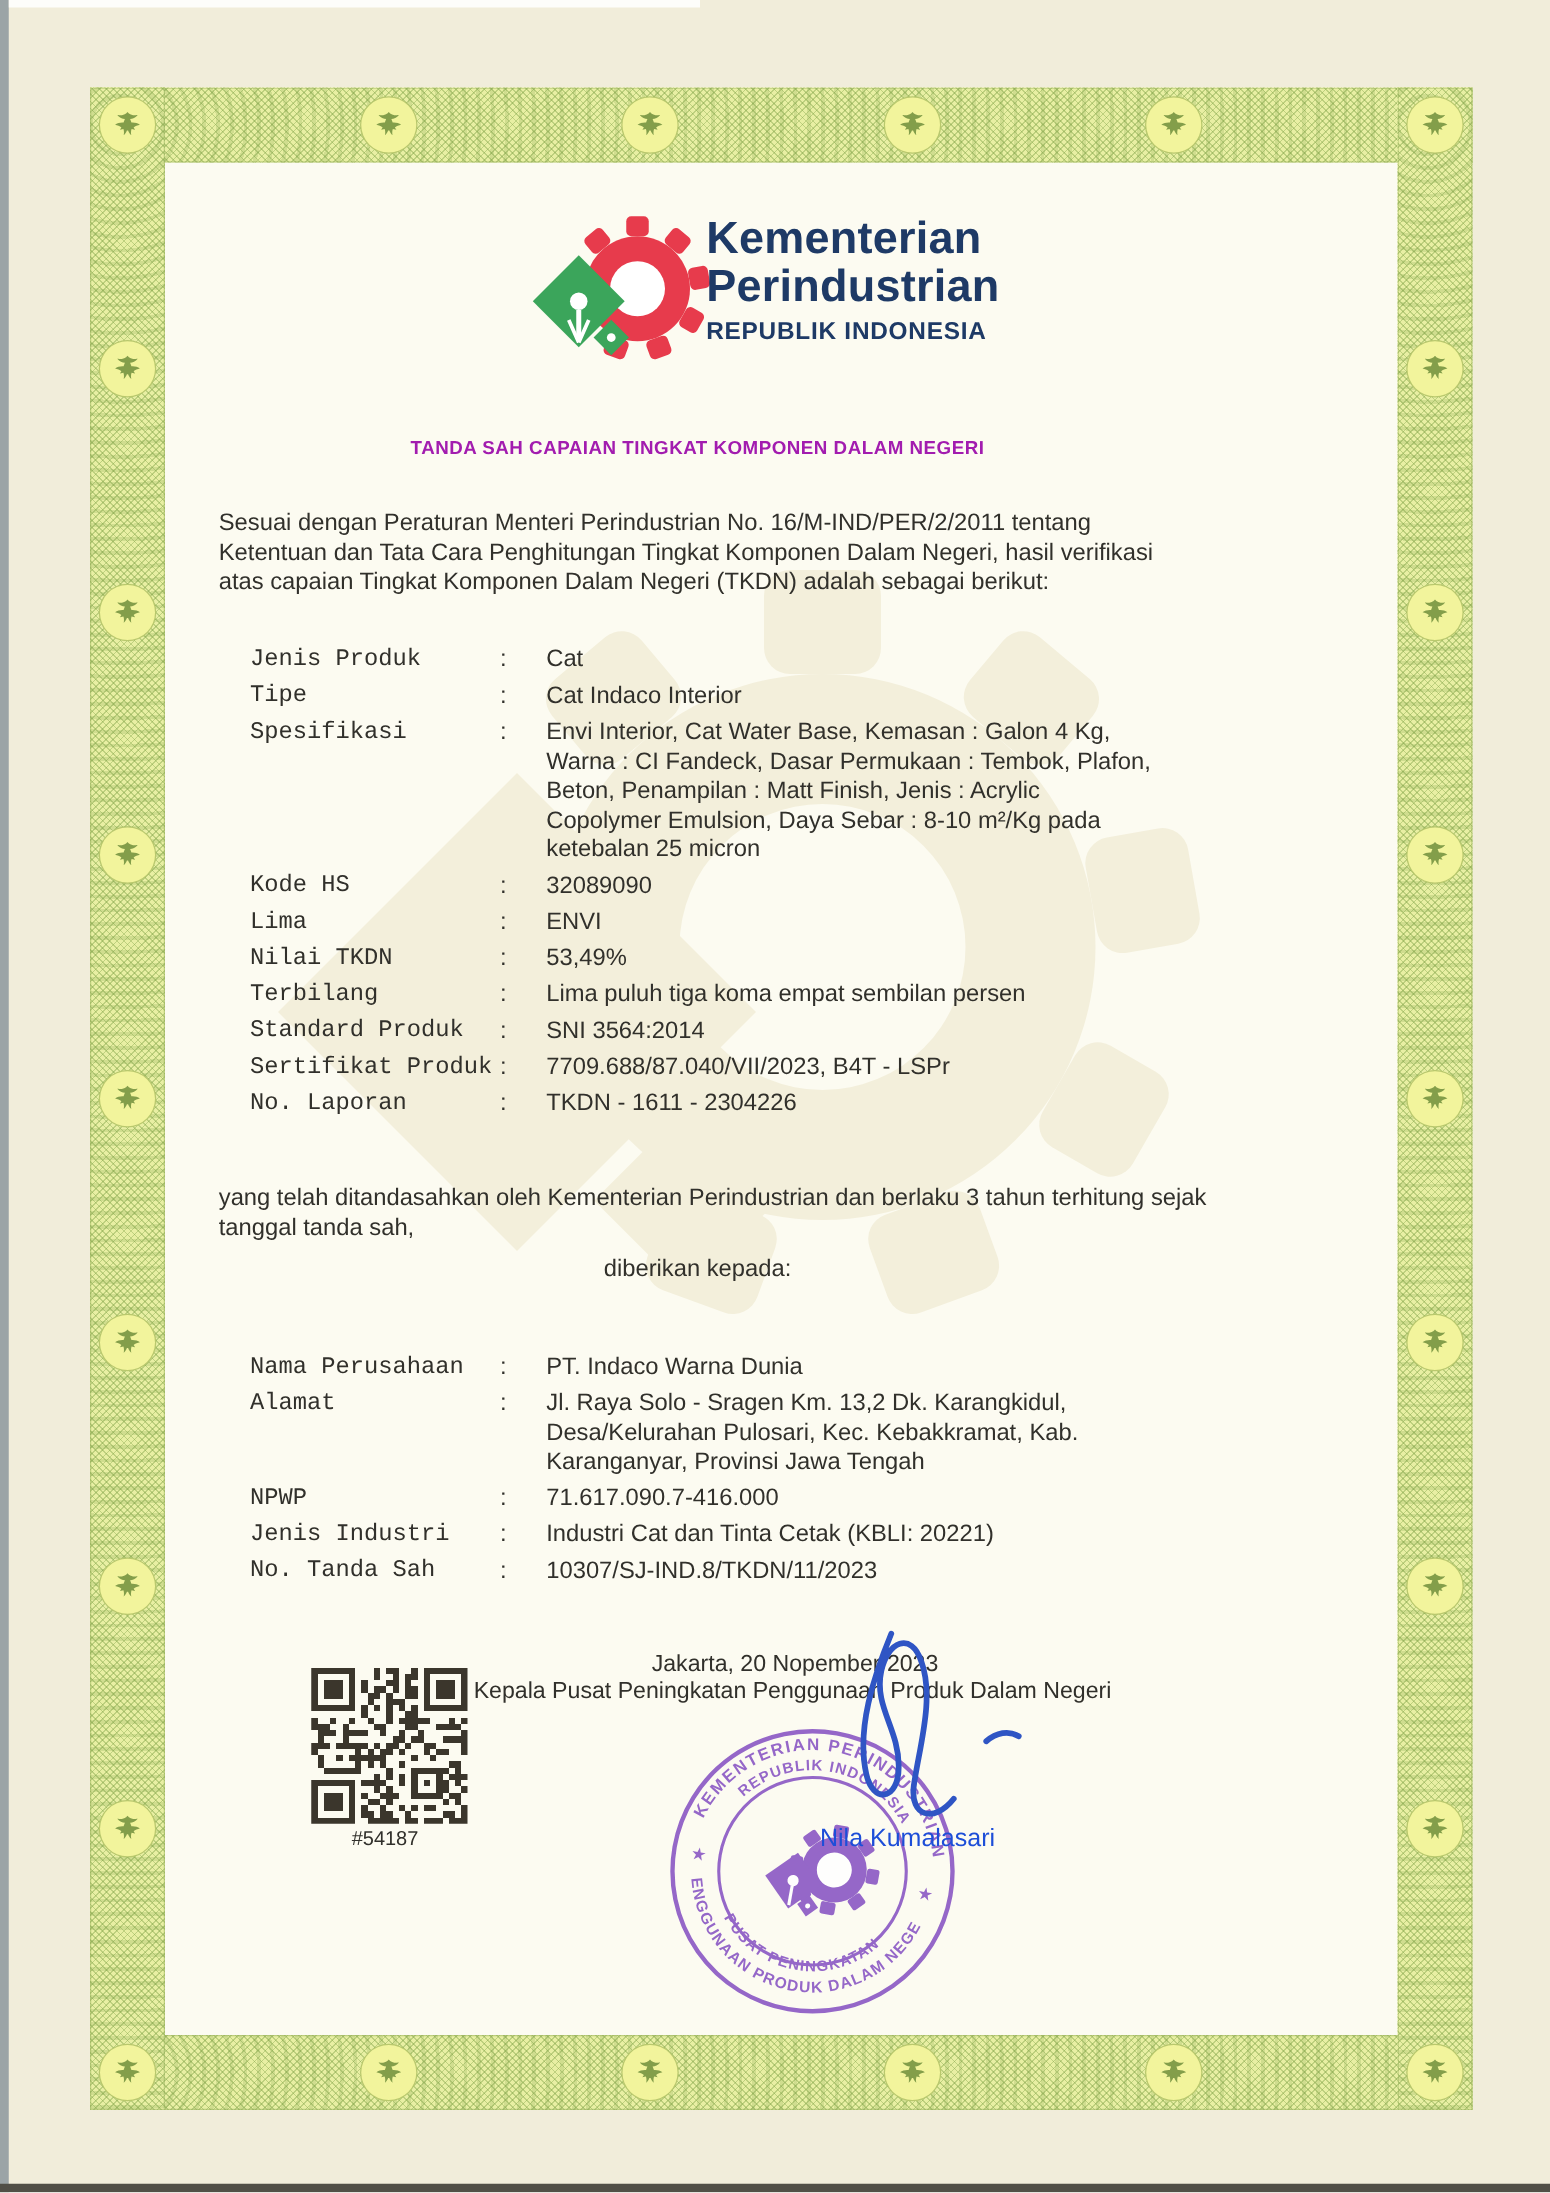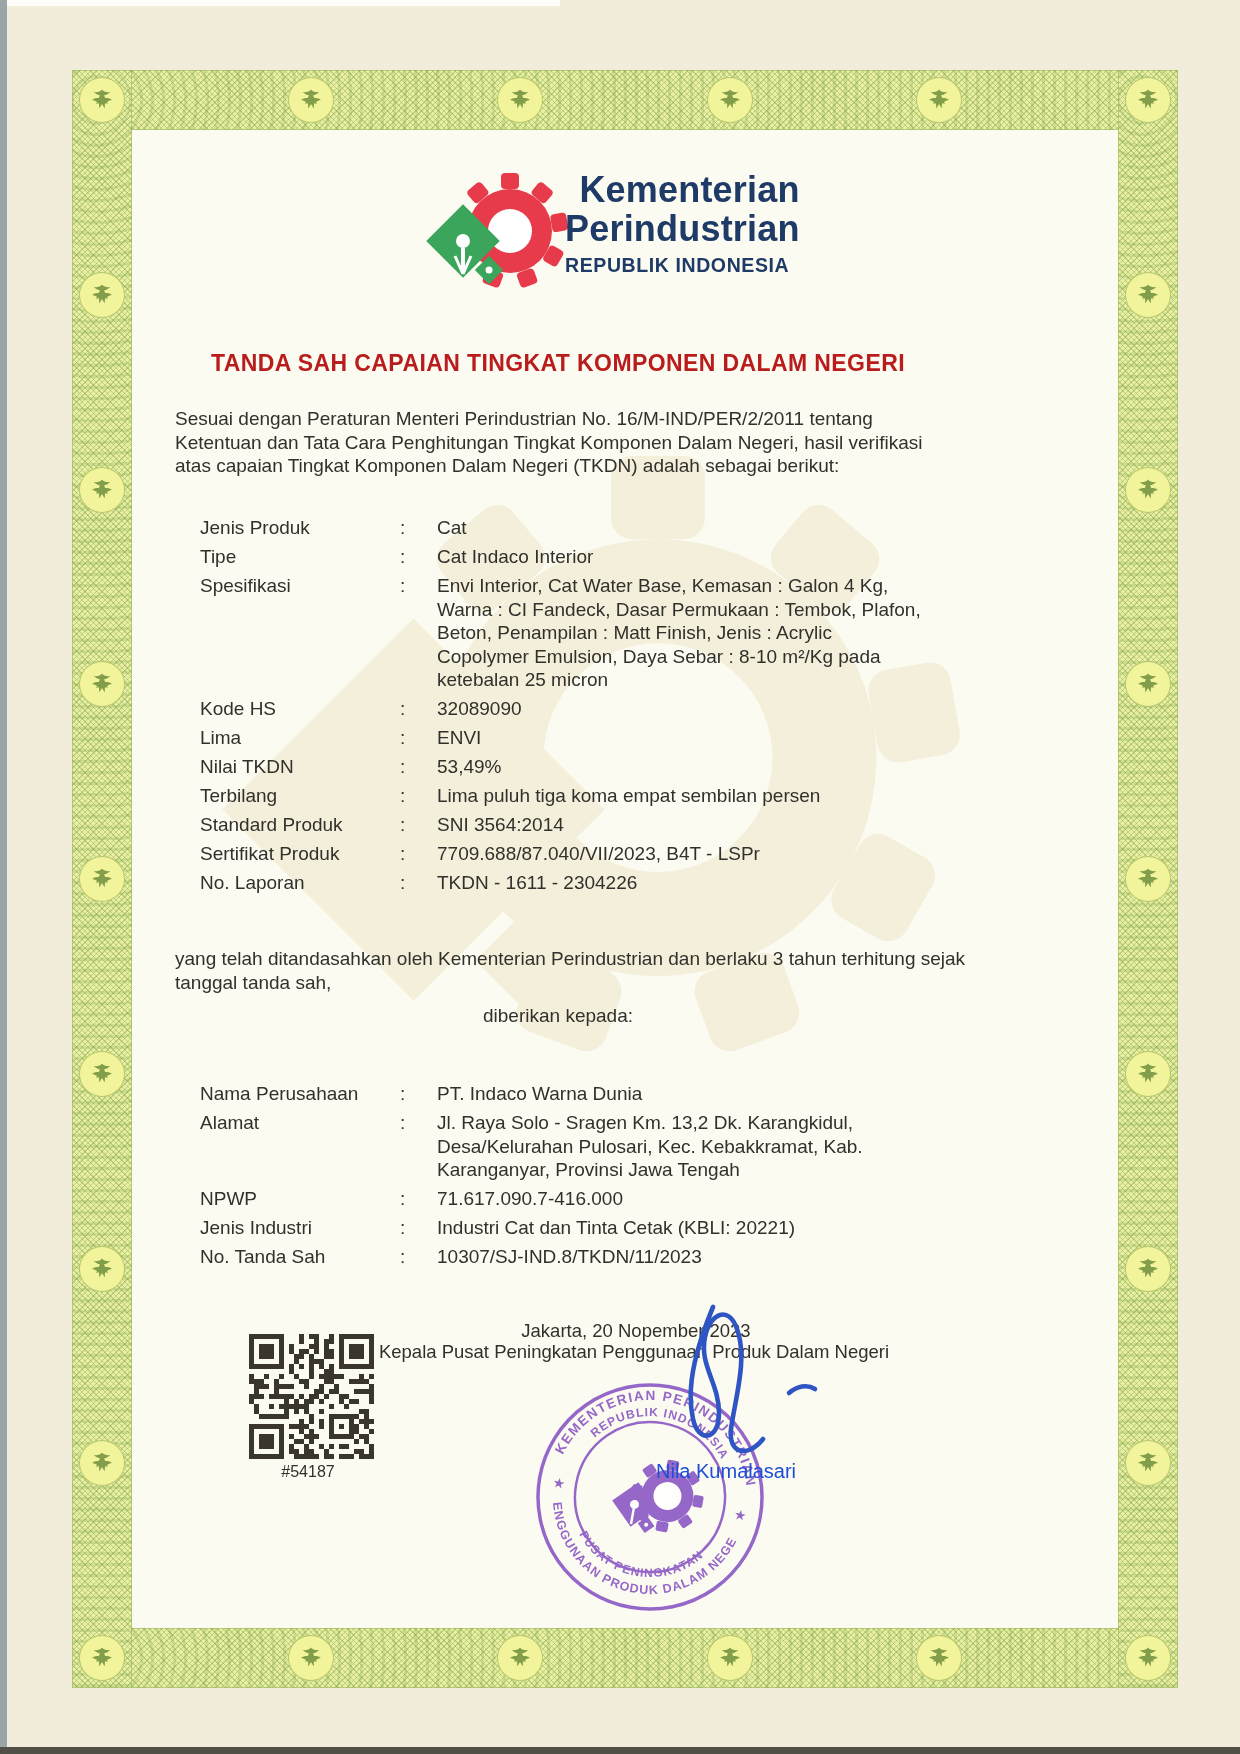--- a/index.html
+++ b/index.html
@@ -21,35 +21,35 @@
     box-shadow:inset 0 0 0 1px rgba(140,168,82,.45);}
   .medallion{position:absolute;width:46px;height:46px;border-radius:50%;
     background:var(--medallion_yellow);border:1px solid rgba(146,170,78,.6);
     display:flex;align-items:center;justify-content:center;box-sizing:border-box;}
   .medallion svg{width:28px;height:28px;fill:rgba(112,142,60,.85);}
   .edge-left{position:absolute;left:0;top:0;width:7px;height:1754px;background:var(--edge_gray);}
   .edge-bottom{position:absolute;left:0;top:1747px;width:1240px;height:7px;background:var(--edge_dark);}
   .edge-top-white{position:absolute;left:7px;top:0;width:553px;height:6px;background:rgba(255,255,255,.85);}
 
   .ministry-text{position:absolute;left:565px;top:170px;color:var(--navy);}
-  .ministry-text .l1,.ministry-text .l2{font-size:36px;font-weight:bold;line-height:39px;letter-spacing:.2px;text-align:right;}
+  .ministry-text .l1,.ministry-text .l2{font-size:36px;font-weight:bold;line-height:39px;letter-spacing:.2px;}
   .ministry-text .sub{font-size:19.5px;font-weight:bold;letter-spacing:.6px;margin-top:6px;}
 
   .doc-title{position:absolute;top:350px;left:558px;transform:translateX(-50%);
-    font-size:23px;font-weight:bold;letter-spacing:.4px;white-space:nowrap;color:#b91c1c;}
+    font-size:15px;font-weight:bold;letter-spacing:.4px;white-space:nowrap;color:#a21caf;}
   .paragraph{position:absolute;font-size:19px;line-height:23.5px;color:var(--ink);}
   .intro{left:175px;top:407px;width:778px;}
   .validity{left:175px;top:947px;width:800px;}
   .issued{position:absolute;top:1005px;left:558px;transform:translateX(-50%);font-size:19px;}
 
   .detail-list{position:absolute;left:200px;}
   #product-list{top:516px;}
   #company-list{top:1058px;margin-top:24px;}
   .row{display:flex;margin-bottom:5.5px;font-size:19px;line-height:23.5px;}
-  .lbl{width:200px;flex:0 0 200px;}
+  .lbl{width:200px;flex:0 0 200px;font-family:Liberation Mono, monospace;}
   .colsep{width:37px;flex:0 0 37px;}
   .val{width:486px;flex:0 0 486px;}
 
   .place-date{position:absolute;top:1293px;left:636px;transform:translateX(-50%);font-size:18.5px;white-space:nowrap;margin-top:27px;}
   .signer-title{position:absolute;top:1341px;left:634px;transform:translateX(-50%);font-size:18.5px;white-space:nowrap;}
   .signer-name{position:absolute;top:1460px;left:656px;font-size:20px;font-weight:normal;color:#1d4ed8;}
   .qr-serial{position:absolute;top:1463px;left:308px;transform:translateX(-50%);font-size:16px;}
 
   #qr-svg{position:absolute;left:249px;top:1334px;}
   #stamp-svg{position:absolute;left:524px;top:1371px;opacity:.9;}

